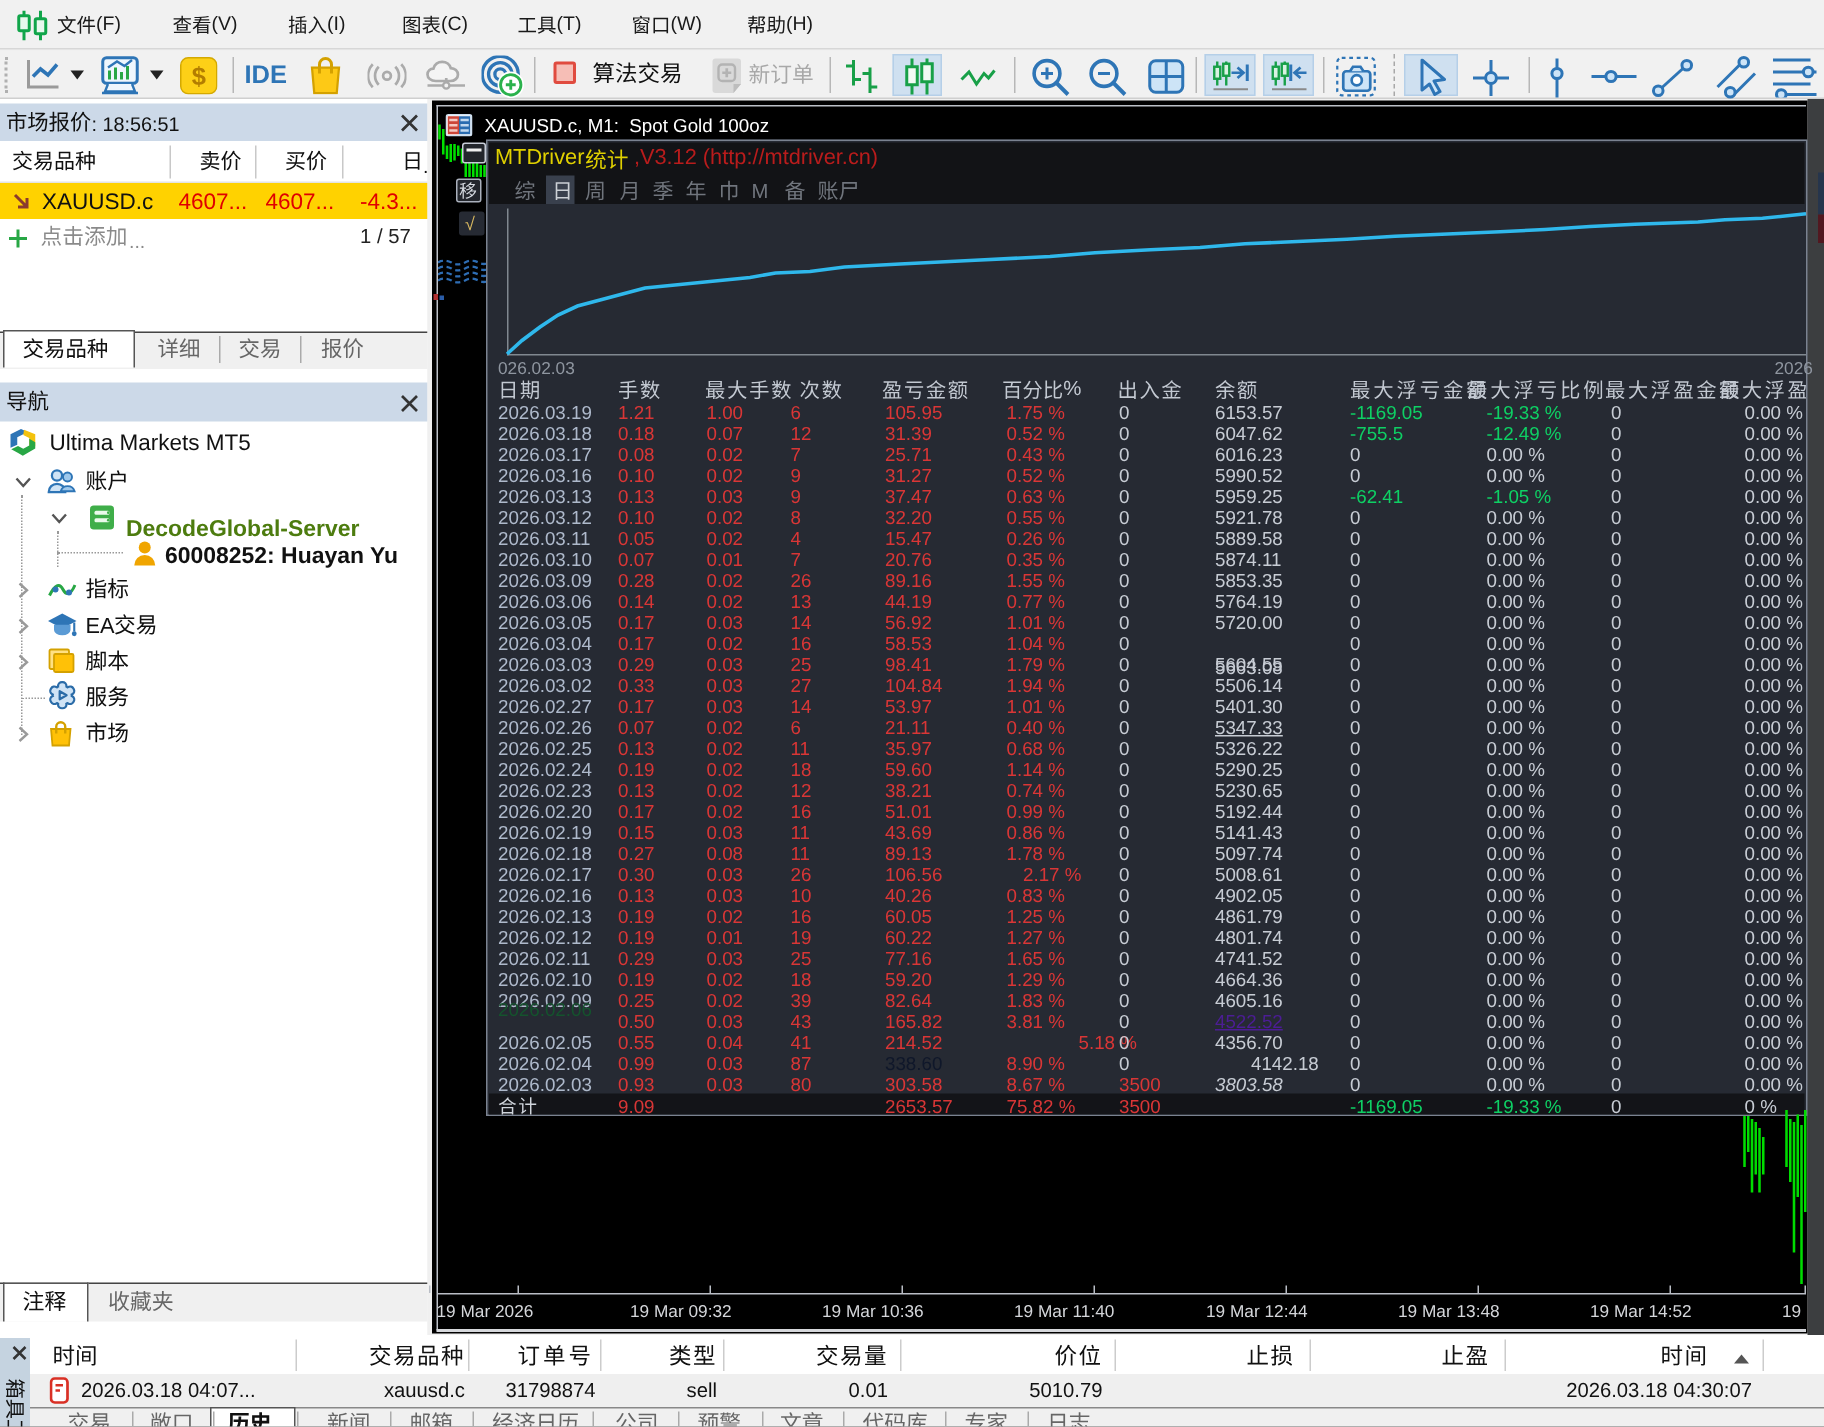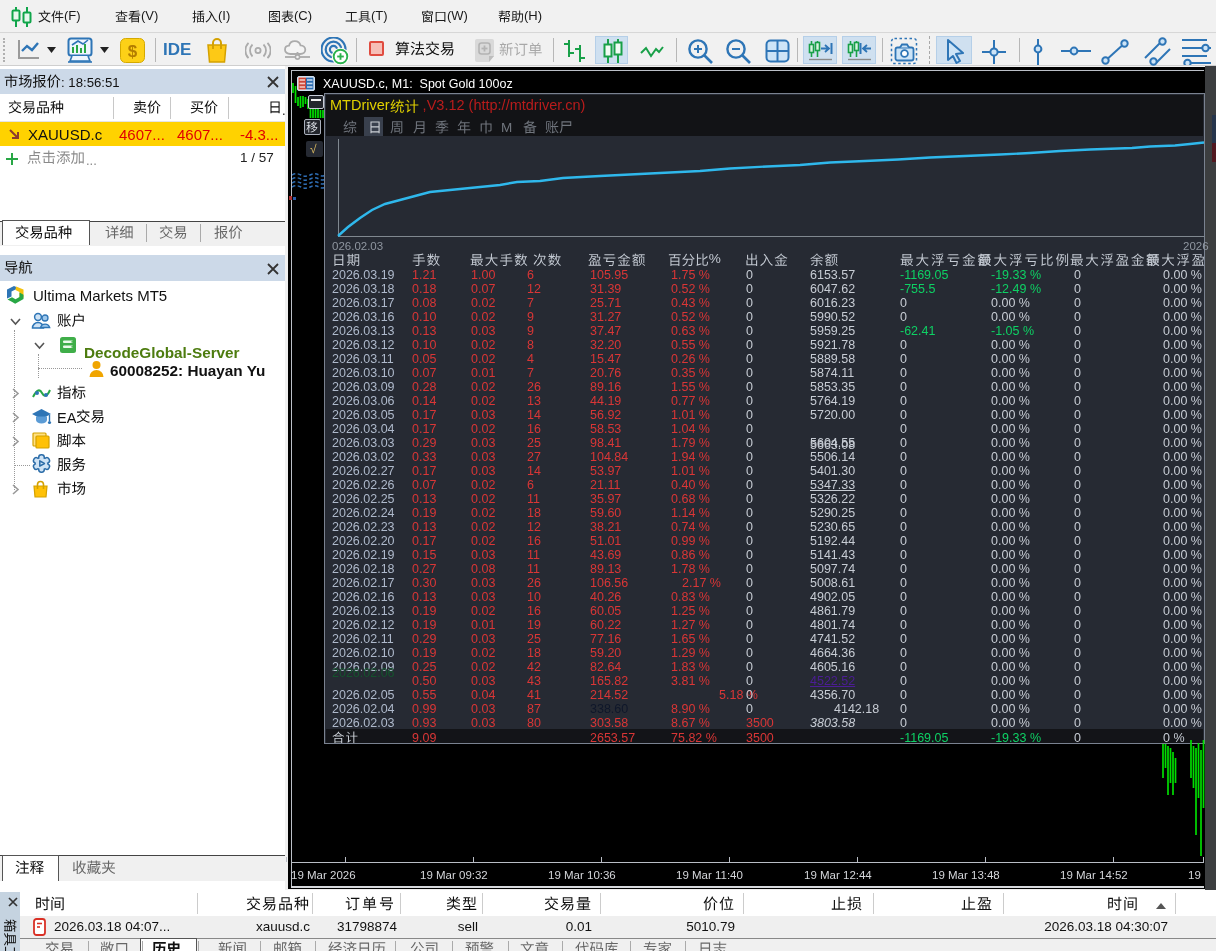--- a/index.html
+++ b/index.html
@@ -1335,21 +1335,21 @@
     <div style="position:absolute;top:645.5px;font:12.5px 'Liberation Sans',sans-serif;color:#d93636;line-height:15px;white-space:pre;left:671px;">1.29 %</div>
     <div style="position:absolute;top:645.5px;font:12.5px 'Liberation Sans',sans-serif;color:#c7ccd4;line-height:15px;white-space:pre;left:746px;">0</div>
     <div style="position:absolute;top:645.5px;font:12.5px 'Liberation Sans',sans-serif;color:#c7ccd4;line-height:15px;white-space:pre;left:810px;">4664.36</div>
     <div style="position:absolute;top:645.5px;font:12.5px 'Liberation Sans',sans-serif;color:#c7ccd4;line-height:15px;white-space:pre;left:900px;">0</div>
     <div style="position:absolute;top:645.5px;font:12.5px 'Liberation Sans',sans-serif;color:#c7ccd4;line-height:15px;white-space:pre;left:991px;">0.00 %</div>
     <div style="position:absolute;top:645.5px;font:12.5px 'Liberation Sans',sans-serif;color:#c7ccd4;line-height:15px;white-space:pre;left:1074px;">0</div>
     <div style="position:absolute;top:645.5px;font:12.5px 'Liberation Sans',sans-serif;color:#c7ccd4;line-height:15px;white-space:pre;left:1163px;">0.00 %</div>
     <div style="position:absolute;top:659.5px;font:12.5px 'Liberation Sans',sans-serif;color:#aeb9cb;line-height:15px;white-space:pre;left:332px;">2026.02.09</div>
     <div style="position:absolute;top:659.5px;font:12.5px 'Liberation Sans',sans-serif;color:#d93636;line-height:15px;white-space:pre;left:412px;">0.25</div>
     <div style="position:absolute;top:659.5px;font:12.5px 'Liberation Sans',sans-serif;color:#d93636;line-height:15px;white-space:pre;left:471px;">0.02</div>
-    <div style="position:absolute;top:659.5px;font:12.5px 'Liberation Sans',sans-serif;color:#d93636;line-height:15px;white-space:pre;left:527px;">42</div>
+    <div style="position:absolute;top:659.5px;font:12.5px 'Liberation Sans',sans-serif;color:#d93636;line-height:15px;white-space:pre;left:527px;">39</div>
     <div style="position:absolute;top:659.5px;font:12.5px 'Liberation Sans',sans-serif;color:#d93636;line-height:15px;white-space:pre;left:590px;">82.64</div>
     <div style="position:absolute;top:659.5px;font:12.5px 'Liberation Sans',sans-serif;color:#d93636;line-height:15px;white-space:pre;left:671px;">1.83 %</div>
     <div style="position:absolute;top:659.5px;font:12.5px 'Liberation Sans',sans-serif;color:#c7ccd4;line-height:15px;white-space:pre;left:746px;">0</div>
     <div style="position:absolute;top:659.5px;font:12.5px 'Liberation Sans',sans-serif;color:#c7ccd4;line-height:15px;white-space:pre;left:810px;">4605.16</div>
     <div style="position:absolute;top:659.5px;font:12.5px 'Liberation Sans',sans-serif;color:#c7ccd4;line-height:15px;white-space:pre;left:900px;">0</div>
     <div style="position:absolute;top:659.5px;font:12.5px 'Liberation Sans',sans-serif;color:#c7ccd4;line-height:15px;white-space:pre;left:991px;">0.00 %</div>
     <div style="position:absolute;top:659.5px;font:12.5px 'Liberation Sans',sans-serif;color:#c7ccd4;line-height:15px;white-space:pre;left:1074px;">0</div>
     <div style="position:absolute;top:659.5px;font:12.5px 'Liberation Sans',sans-serif;color:#c7ccd4;line-height:15px;white-space:pre;left:1163px;">0.00 %</div>
     <div style="position:absolute;top:666px;font:12.5px 'Liberation Sans',sans-serif;color:#14532d;line-height:15px;white-space:pre;left:332px;text-align:center;">2026.02.06</div>
     <div style="position:absolute;top:673.5px;font:12.5px 'Liberation Sans',sans-serif;color:#d93636;line-height:15px;white-space:pre;left:412px;">0.50</div>

